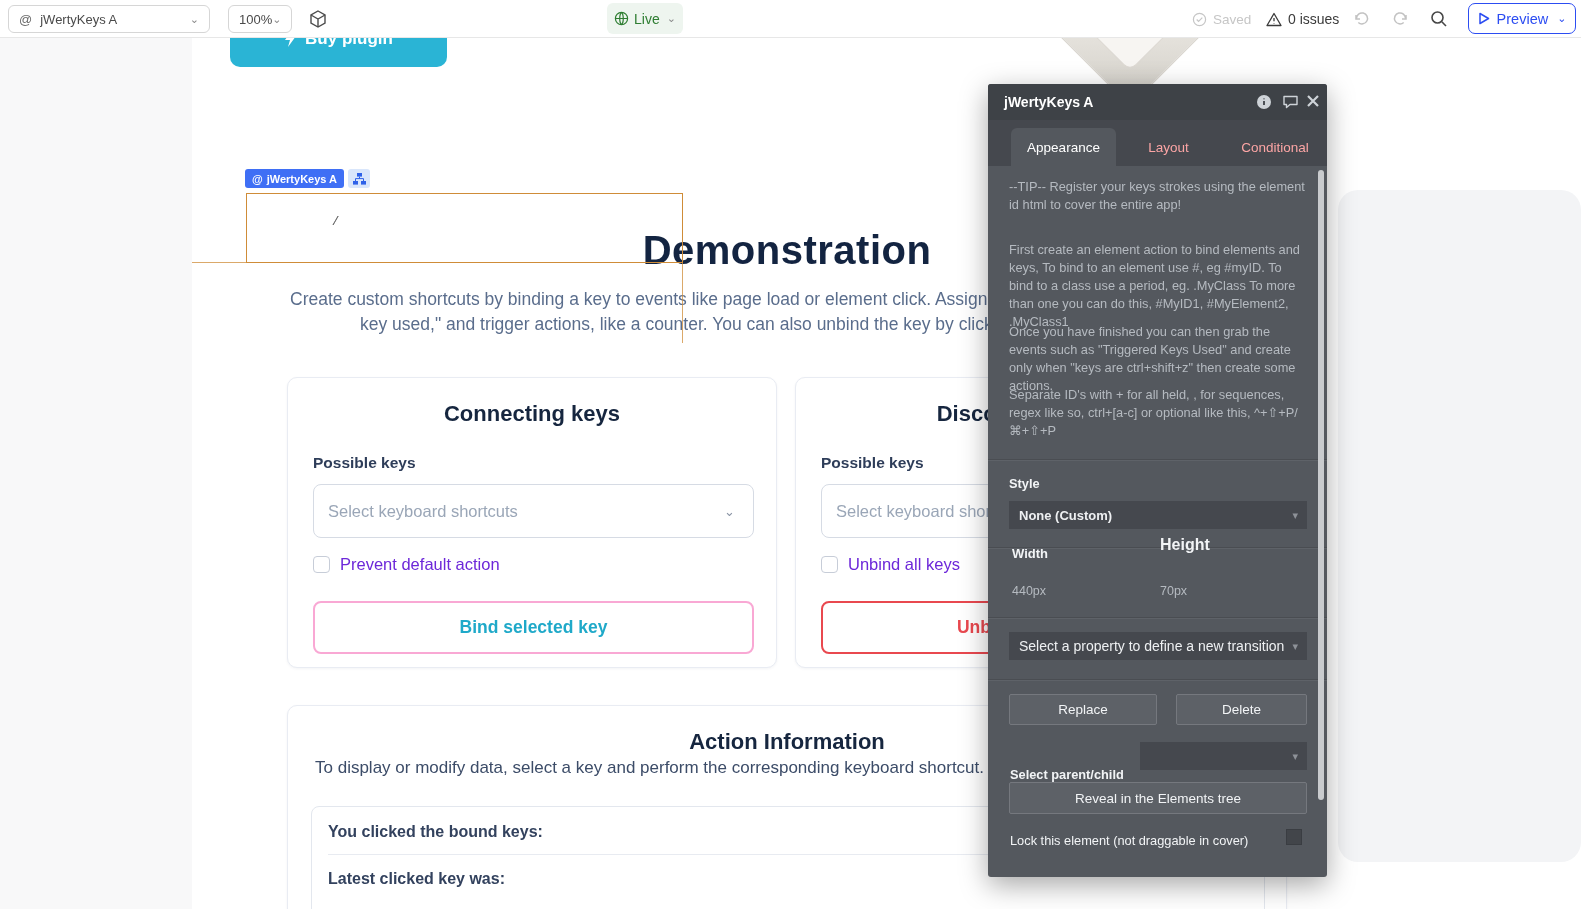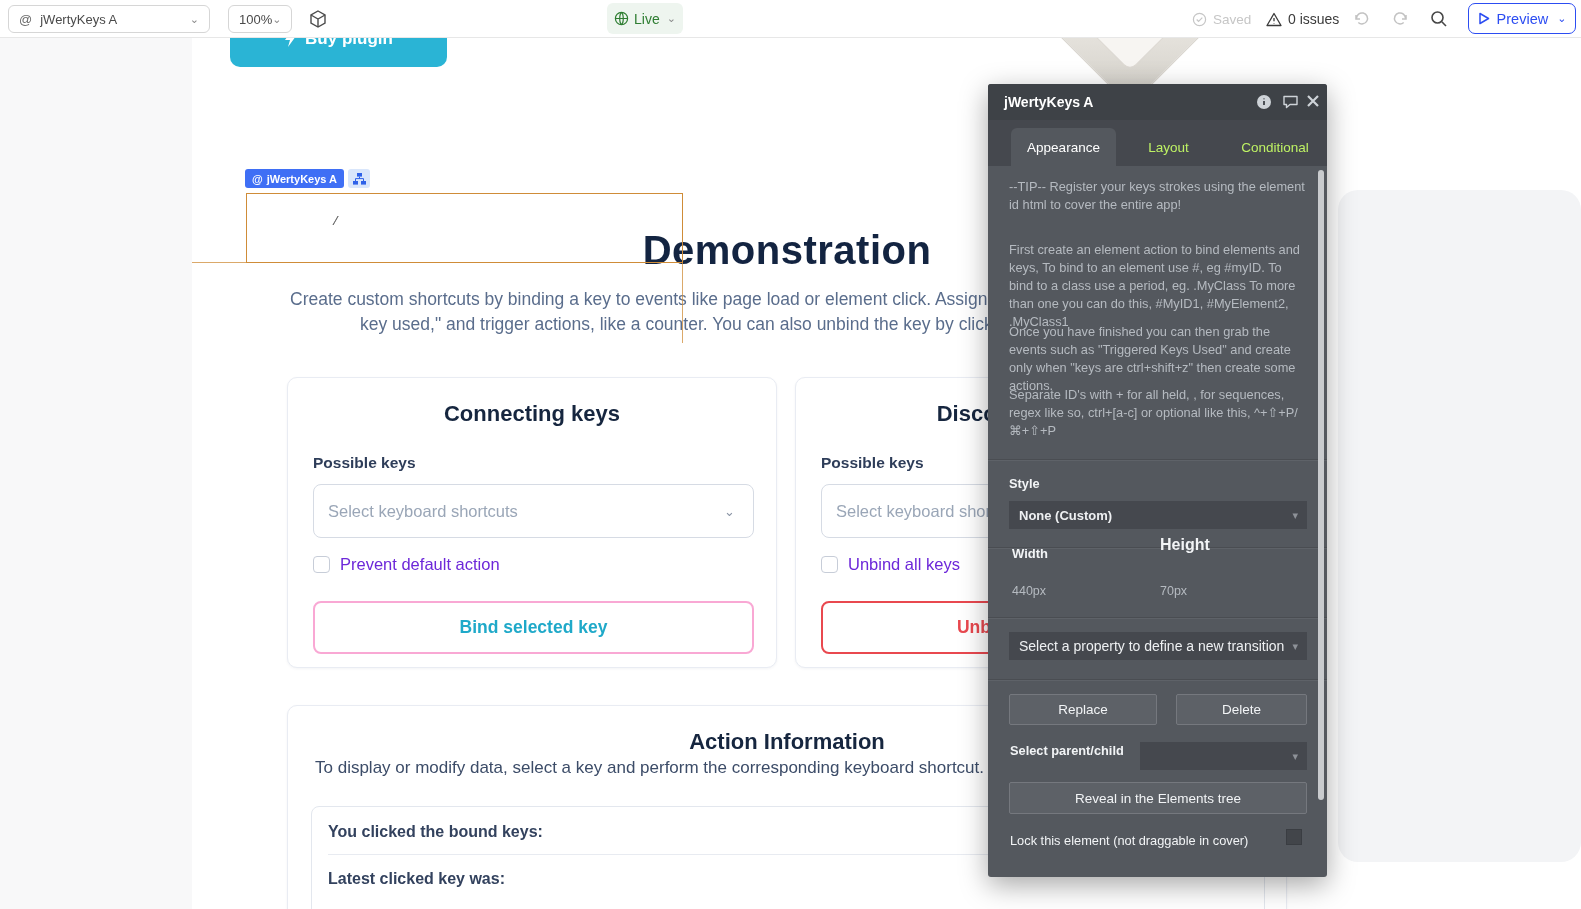--- a/index.html
+++ b/index.html
@@ -87,21 +87,21 @@
   
   #panel { left:988px; top:84px; width:339px; height:793px; background:#54585e; border-radius:3px;
     box-shadow:0 8px 28px rgba(0,0,0,.35); z-index:60; color:#b5bac0; font-size:12.8px; }
   #panel-header { position:absolute; left:0; top:0; width:100%; height:36px; background:#3e4247;
     border-radius:3px 3px 0 0; display:flex; align-items:center; }
   #panel-title { margin-left:16px; color:#fff; font-size:14px; font-weight:bold; }
   .hdr-icon { position:absolute; top:10px; width:16px; height:16px; color:#ced3d8; }
   #info-icon { left:268px; } #comment-icon { left:294px; } #close-icon { left:318px; }
   #tabbar { position:absolute; left:0; top:36px; width:100%; height:46px; background:#45484e; }
   .tab { position:absolute; bottom:0; height:38px; display:flex; align-items:center; justify-content:center;
-    color:#bef264; font-size:13.5px; }
+    color:#fca5a5; font-size:13.5px; }
   .tab.active { background:#54585e; color:#fff; border-radius:6px 6px 0 0; }
   #tab-appearance { left:23px; width:105px; }
   #tab-layout { left:128px; width:105px; }
   #tab-conditional { left:233px; width:108px; }
   .tip { position:absolute; left:21px; width:300px; line-height:18px; }
   #tip1 { top:94px; } #tip2 { top:157px; } #tip3 { top:239px; } #tip4 { top:302px; }
   .p-divider { position:absolute; left:0; width:100%; height:1px; background:#4a4d52; box-shadow:0 1px 0 #5e6268; }
   #div1 { top:375px; } #div2 { top:463px; } #div3 { top:533px; } #div4 { top:595px; }
   .p-label { position:absolute; color:#f2f4f6; font-weight:bold; }
   #style-label { left:21px; top:392px; }
@@ -110,21 +110,21 @@
   .p-select .caret { position:absolute; right:9px; color:#8e9298; font-size:11px; }
   #style-select { left:21px; top:417px; width:298px; } #style-select .val { font-weight:bold; font-size:13px; }
   #width-label { left:24px; top:462px; font-size:13px; } #height-label { left:172px; top:452px; font-size:16px;text-align:right; }
   .p-value { position:absolute; color:#b5bac0; font-size:12.5px; }
   #width-value { left:24px; top:500px; } #height-value { left:172px; top:500px; }
   #transition-select { left:21px; top:548px; width:298px; } #transition-select .val { font-size:14px; }
   .p-btn { position:absolute; height:31px; background:#5d6167; border:1px solid #75787e; border-radius:2px;
     display:flex; align-items:center; justify-content:center; color:#f2f4f6; font-size:13.5px; }
   #replace-btn { left:21px; top:610px; width:148px; }
   #delete-btn { left:188px; top:610px; width:131px; }
-  #parent-label { left:22px; top:659px; }
+  #parent-label { left:22px; top:683px; }
   #parent-select { left:152px; top:658px; width:167px; }
   #reveal-btn { left:21px; top:698px; width:298px; height:32px; }
   #lock-label { left:22px; top:749px; color:#f2f4f6; position:absolute; }
   #lock-checkbox { position:absolute; left:298px; top:745px; width:16px; height:16px; background:#42454a; border:1px solid #3a3d42; }
   #panel-scrollbar { position:absolute; left:330px; top:86px; width:6px; height:630px; background:#c9cbce; border-radius:3px; }
 
   svg { display:block; }
 </style>
 </head>
 <body>

